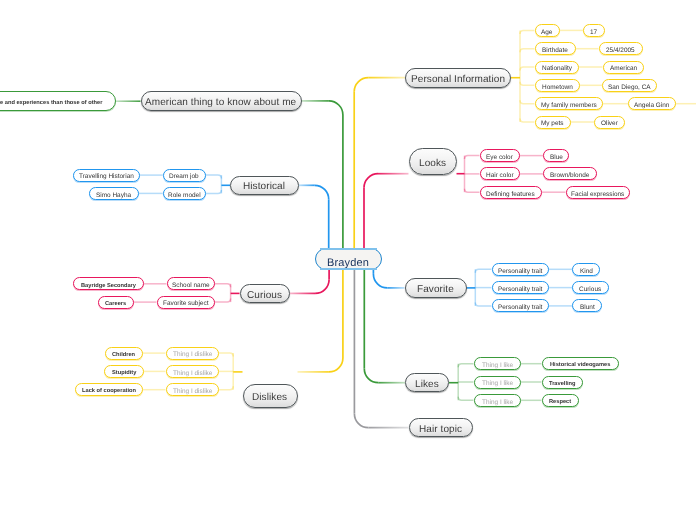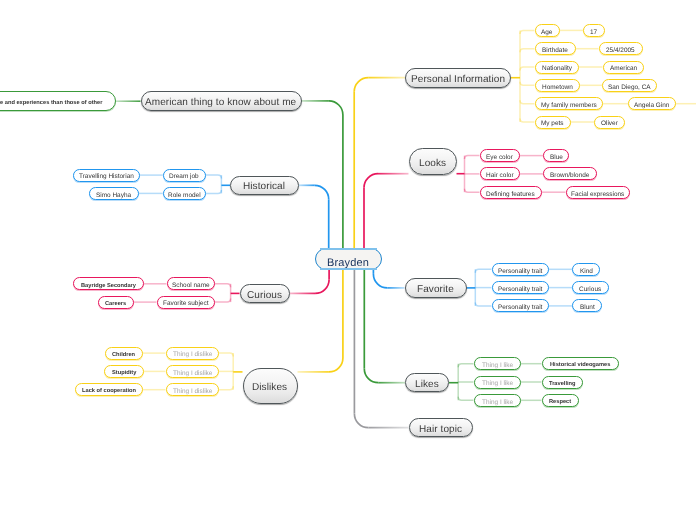--- a/index.html
+++ b/index.html
@@ -294,21 +294,21 @@
       </div>
       <div class="node n-leaf bold" style="left: 72.5px; top: 277.3px; width: 71.5px; height: 13px; border-color: rgb(232, 23, 93); box-shadow: rgba(232, 23, 93, 0.32) 0px 1.1px 0px; color: rgb(51, 51, 51);">
         <span>Bayridge Secondary</span>
       </div>
       <div class="node n-leaf" style="left: 156.5px; top: 295.6px; width: 58.5px; height: 13px; border-color: rgb(232, 23, 93); box-shadow: rgba(232, 23, 93, 0.32) 0px 1.1px 0px; color: rgb(51, 51, 51);">
         <span>Favorite subject</span>
       </div>
       <div class="node n-leaf bold" style="left: 98px; top: 295.6px; width: 35.5px; height: 13px; border-color: rgb(232, 23, 93); box-shadow: rgba(232, 23, 93, 0.32) 0px 1.1px 0px; color: rgb(51, 51, 51);">
         <span>Careers</span>
       </div>
-      <div class="node n-branch" style="left: 242.5px; top: 368px; width: 55px; height: 36px; border-color: rgb(79, 86, 89); color: rgb(59, 59, 59);">
+      <div class="node n-branch" style="left: 242.5px; top: 384px; width: 55px; height: 24px; border-color: rgb(79, 86, 89); color: rgb(59, 59, 59);">
         <span>Dislikes</span>
       </div>
       <div class="node n-leaf ph" style="left: 165.5px; top: 346.6px; width: 53.5px; height: 13px; border-color: rgb(249, 209, 23); box-shadow: rgba(249, 209, 23, 0.32) 0px 1.1px 0px; color: rgb(165, 165, 165);">
         <span>Thing I dislike</span>
       </div>
       <div class="node n-leaf bold" style="left: 105px; top: 346.6px; width: 37.5px; height: 13px; border-color: rgb(249, 209, 23); box-shadow: rgba(249, 209, 23, 0.32) 0px 1.1px 0px; color: rgb(51, 51, 51);">
         <span>Children</span>
       </div>
       <div class="node n-leaf ph" style="left: 165.5px; top: 364.9px; width: 53.5px; height: 13px; border-color: rgb(249, 209, 23); box-shadow: rgba(249, 209, 23, 0.32) 0px 1.1px 0px; color: rgb(165, 165, 165);">
         <span>Thing I dislike</span>

